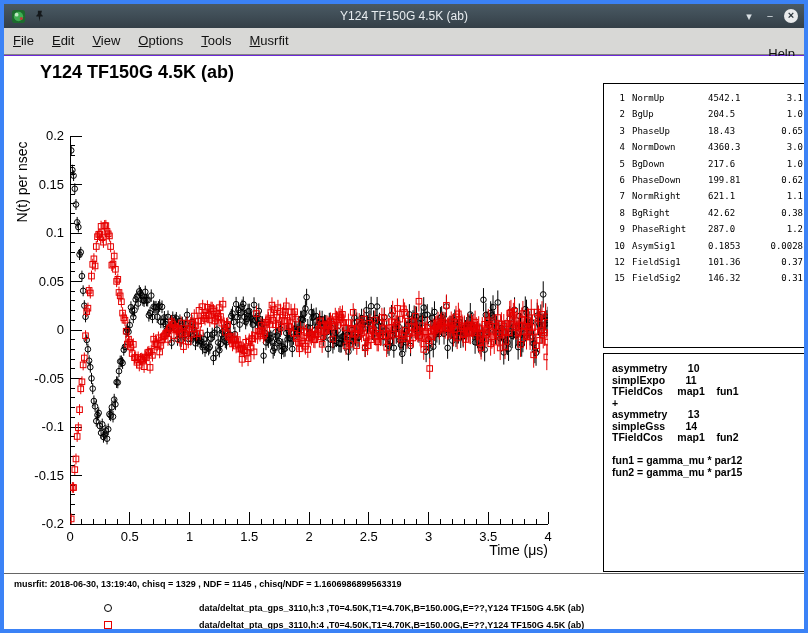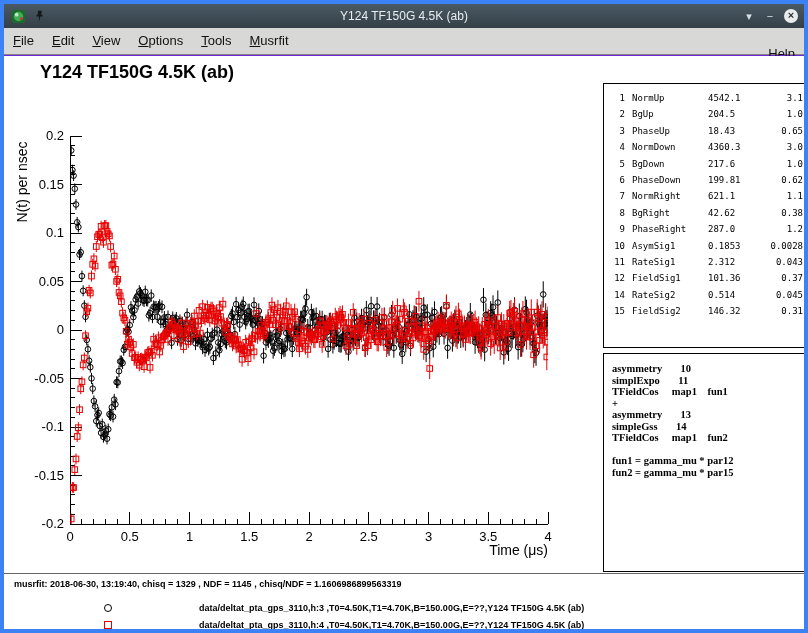--- a/index.html
+++ b/index.html
@@ -32,21 +32,21 @@
   
   .param-box { position: absolute; left: 599px; top: 27px; width: 203px; height: 265px; border: 1px solid #000;
     padding: 6px 2px 0 6px; font-family: "DejaVu Sans Mono", monospace; font-size: 9px; color: #000; overflow: hidden; }
   .param-row { display: flex; line-height: 16.4px; white-space: pre; }
   .pr-num  { width: 15px; text-align: right; margin-right: 7px; }
   .pr-name { width: 76px; }
   .pr-val  { width: 62px; }
   .pr-err  { flex: 1; text-align: right; }
 
   .theory-box { position: absolute; left: 599px; top: 297px; width: 203px; height: 219px; border: 1px solid #000;
-    padding: 9px 16px 0 8px; font-family: Liberation Serif, serif; font-size: 10.5px; font-weight: bold; color: #000; overflow: hidden; }
+    padding: 9px 16px 0 8px; font-family: Liberation Sans, sans-serif; font-size: 10.5px; font-weight: bold; color: #000; overflow: hidden; }
   .theory-line { white-space: pre; line-height: 11.5px; min-height: 11.5px; }
 
   
   .bottom { position: absolute; left: 0; right: 0; top: 517px; bottom: 0; border-top: 1px solid #666; background: #fff; }
   .status-line { margin: 5px 0 0 10px; font-size: 9px; font-weight: bold; color: #000; }
   .plot-legend { margin-top: 10px; }
   .legend-row { display: flex; align-items: center; height: 17px; }
   .legend-marker { margin-left: 100px; width: 8px; height: 8px; flex: 0 0 auto; }
   .lm-circle { border: 1px solid #000; border-radius: 50%; }
   .lm-square { border: 1px solid #e60000; }
@@ -1818,23 +1818,21 @@
         <div class="param-row"><span class="pr-num">1</span><span class="pr-name">NormUp</span><span class="pr-val">4542.1</span><span class="pr-err">3.1</span></div>
         <div class="param-row"><span class="pr-num">2</span><span class="pr-name">BgUp</span><span class="pr-val">204.5</span><span class="pr-err">1.0</span></div>
         <div class="param-row"><span class="pr-num">3</span><span class="pr-name">PhaseUp</span><span class="pr-val">18.43</span><span class="pr-err">0.65</span></div>
         <div class="param-row"><span class="pr-num">4</span><span class="pr-name">NormDown</span><span class="pr-val">4360.3</span><span class="pr-err">3.0</span></div>
         <div class="param-row"><span class="pr-num">5</span><span class="pr-name">BgDown</span><span class="pr-val">217.6</span><span class="pr-err">1.0</span></div>
         <div class="param-row"><span class="pr-num">6</span><span class="pr-name">PhaseDown</span><span class="pr-val">199.81</span><span class="pr-err">0.62</span></div>
         <div class="param-row"><span class="pr-num">7</span><span class="pr-name">NormRight</span><span class="pr-val">621.1</span><span class="pr-err">1.1</span></div>
         <div class="param-row"><span class="pr-num">8</span><span class="pr-name">BgRight</span><span class="pr-val">42.62</span><span class="pr-err">0.38</span></div>
         <div class="param-row"><span class="pr-num">9</span><span class="pr-name">PhaseRight</span><span class="pr-val">287.0</span><span class="pr-err">1.2</span></div>
         <div class="param-row"><span class="pr-num">10</span><span class="pr-name">AsymSig1</span><span class="pr-val">0.1853</span><span class="pr-err">0.0028</span></div>
-        <div class="param-row"><span class="pr-num">11</span><span class="pr-name">RateSig1</span><span class="pr-val">2.312</span><span class="pr-err">0.043</span></div>
         <div class="param-row"><span class="pr-num">12</span><span class="pr-name">FieldSig1</span><span class="pr-val">101.36</span><span class="pr-err">0.37</span></div>
-        <div class="param-row"><span class="pr-num">14</span><span class="pr-name">RateSig2</span><span class="pr-val">0.514</span><span class="pr-err">0.045</span></div>
         <div class="param-row"><span class="pr-num">15</span><span class="pr-name">FieldSig2</span><span class="pr-val">146.32</span><span class="pr-err">0.31</span></div>
       </div>
 
     <div class="theory-box">
         <div class="theory-line">asymmetry       10</div>
         <div class="theory-line">simplExpo       11</div>
         <div class="theory-line">TFieldCos     map1    fun1</div>
         <div class="theory-line">+</div>
         <div class="theory-line">asymmetry       13</div>
         <div class="theory-line">simpleGss       14</div>

